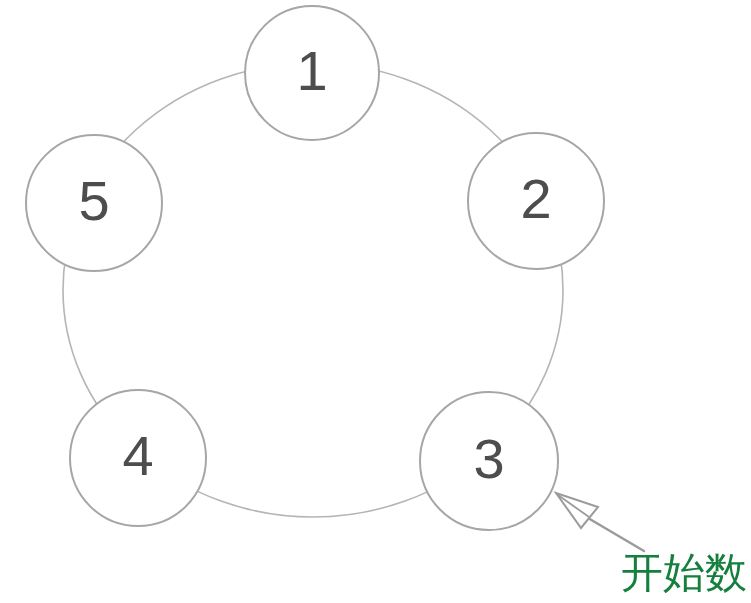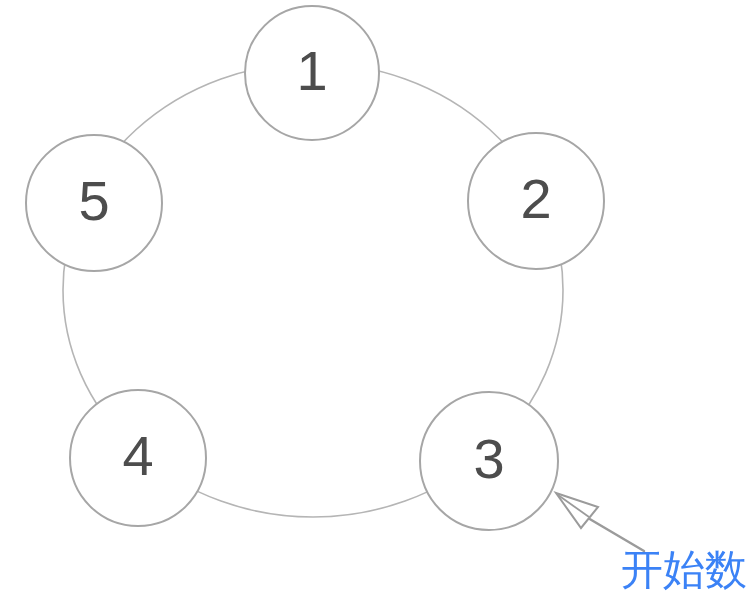--- a/index.html
+++ b/index.html
@@ -41,23 +41,23 @@
   .node-label {
     display: block;
     transform: translateY(-2px);
   }
   .caption {
     position: absolute;
     left: 621px;
     top: 550px;
     font-size: 42px;
     line-height: 1.1;
-    color: #3b82f6;
+    color: #15803d;
     white-space: nowrap;
-    font-family: Liberation Mono, monospace;
+    font-family: Liberation Serif, serif;
   }
 </style>
 </head>
 <body>
 
 <div class="stage">
 
   <svg class="canvas-svg" width="751" height="603" viewBox="0 0 751 603">
 
     <ellipse cx="313" cy="290" rx="250" ry="227" fill="none" stroke-width="1.6" stroke="#b5b5b5"></ellipse>

